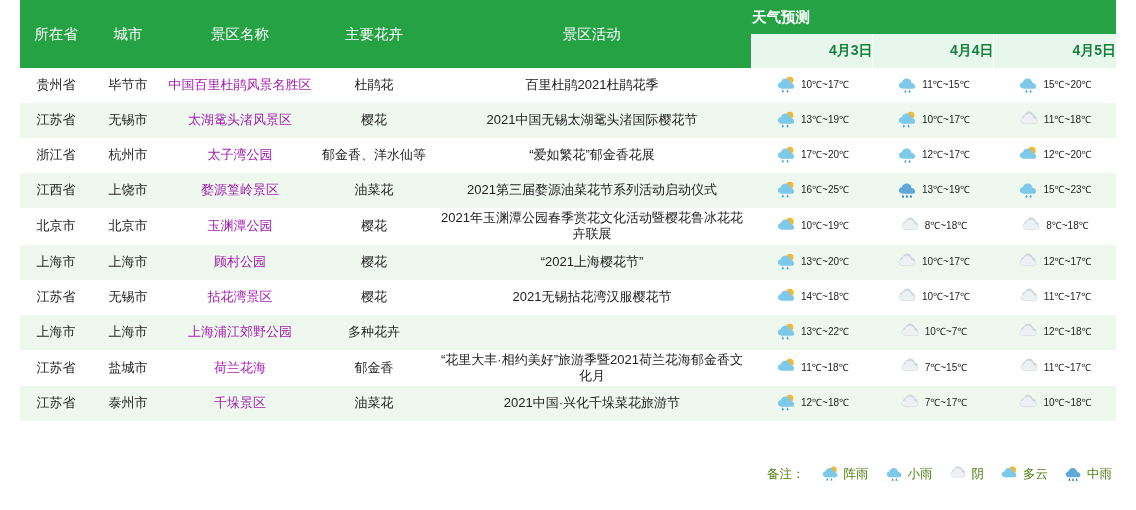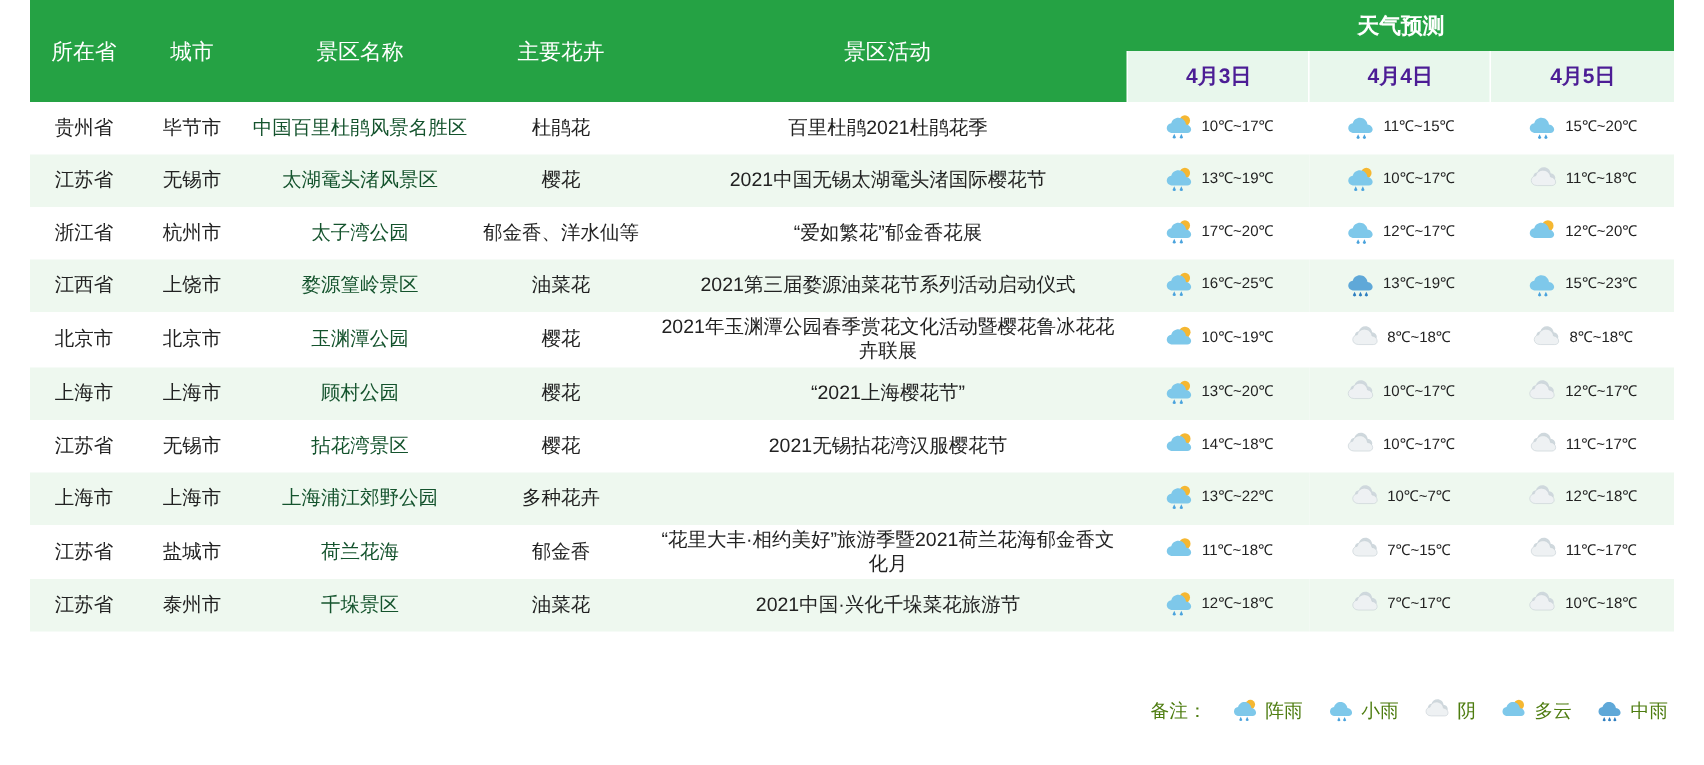--- a/index.html
+++ b/index.html
@@ -45,51 +45,51 @@
     font-size: 14.5px;
     text-align: center;
     height: 34px;
     vertical-align: middle;
   }
   .hdr-green.tall {
     height: 68px;
   }
   .hdr-sub {
     background: #e8f7ec;
-    color: #4c1d95;
+    color: #15803d;
     font-weight: bold;
     font-size: 14px;
-    text-align: center;
+    text-align: right;
     height: 34px;
     vertical-align: middle;
     border-left: 1px solid #ffffff;
   }
   .hdr-weather {
     background: #25a244;
     color: #ffffff;
     font-weight: bold;
     font-size: 14.5px;
-    text-align: center;
+    text-align: left;
     height: 34px;
     vertical-align: middle;
   }
   tbody tr {
     height: 35px;
   }
   tbody tr.odd { background: #ffffff; }
   tbody tr.even { background: #eef8ef; }
   tbody td {
     font-size: 13px;
     text-align: center;
     color: #222;
     vertical-align: middle;
     line-height: 1.25;
   }
   tbody td.scenic {
-    color: #14532d;
+    color: #a21caf;
   }
   td.activity {
     padding: 2px 8px;
     line-height: 1.25;
     margin-top: 48px;
   }
   .wcell {
     white-space: nowrap;
     font-size: 10px;
   }

